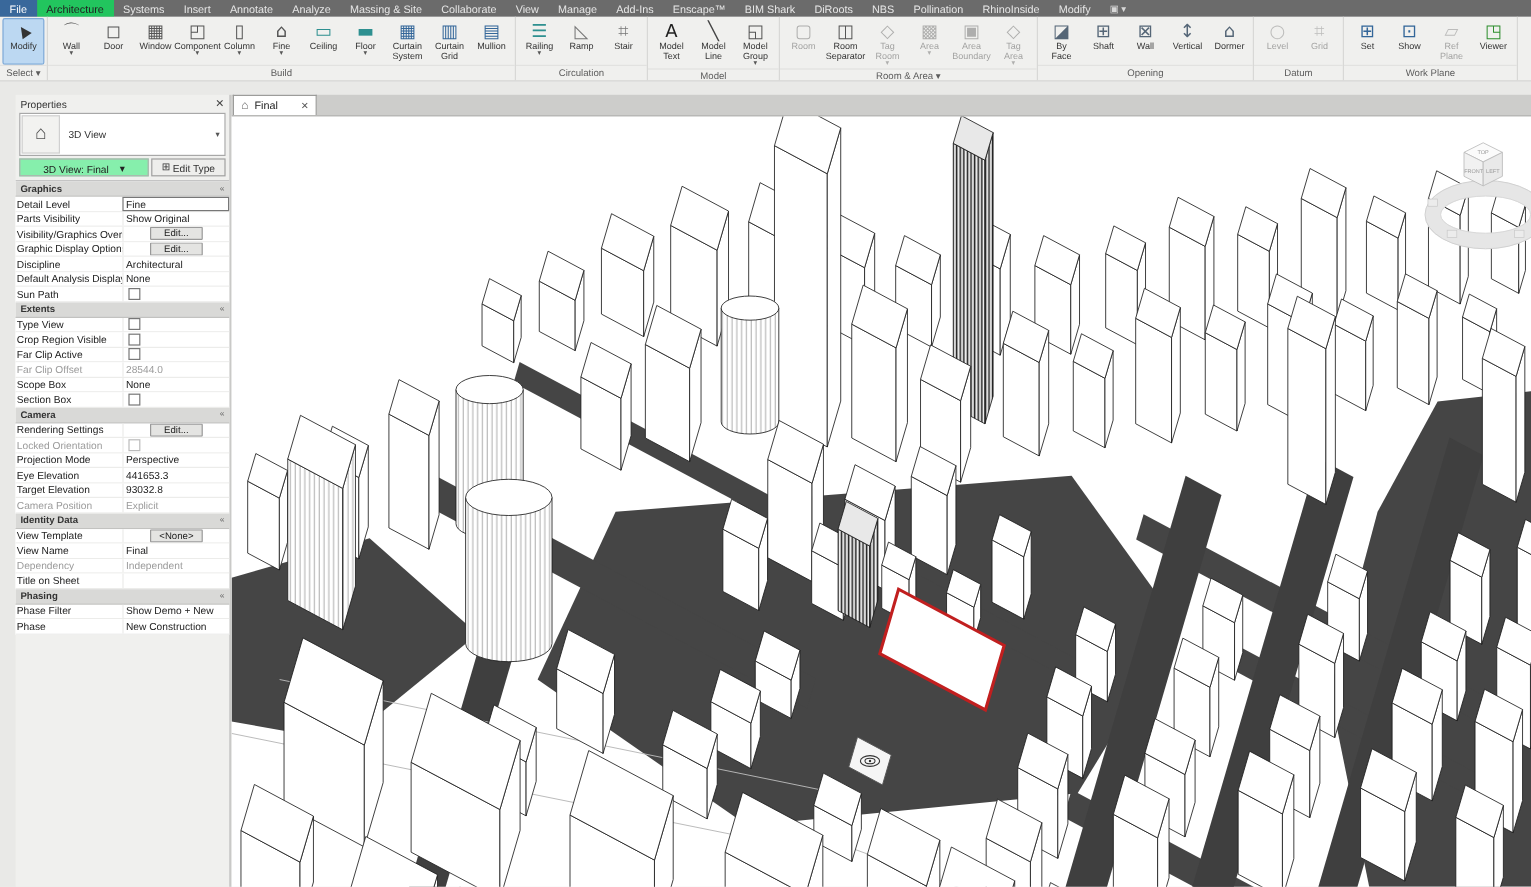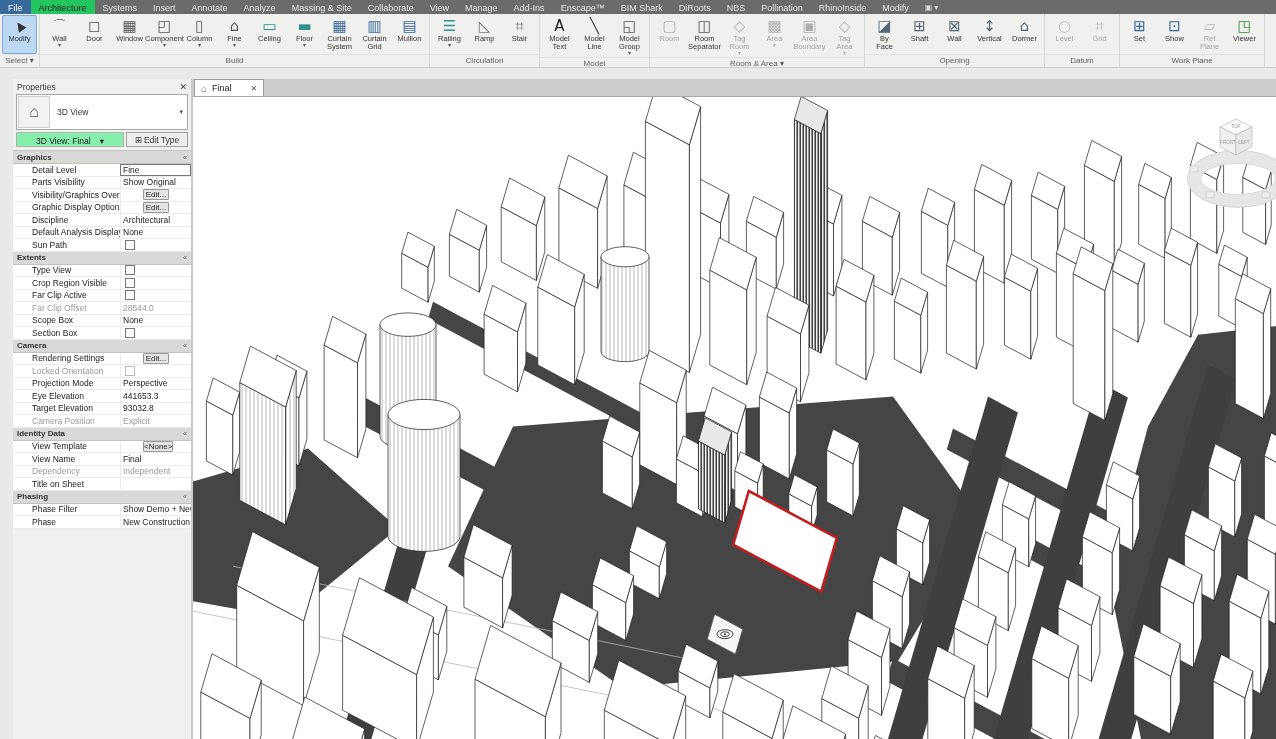--- a/index.html
+++ b/index.html
@@ -41,21 +41,21 @@
   #type-selector .tname{flex:1;padding-left:6px;color:#333;}
   #type-selector .tarrow{padding:0 4px;color:#555;font-size:7px;}
   #inst-row{margin:2px 3px;height:15px;display:flex;gap:2px;}
   #inst-combo{flex:1;background:#86efac;border:1px solid #b0b0b0;display:flex;align-items:flex-end;justify-content:space-between;padding:0 19px;}
   #edit-type-btn{width:60px;background:#eeeeec;border:1px solid #a0a0a0;display:flex;align-items:center;justify-content:center;gap:2px;color:#333;}
   #prows{margin-top:1px;background:#fff;border-top:1px solid #c4c4c4;}
   .psec{height:12px;background:#d9d9d7;border-bottom:1px solid #c2c2c0;display:flex;align-items:center;
     justify-content:space-between;padding:0 4px;color:#333;font-weight:bold;font-size:8px;}
   .psec .pin{font-weight:normal;color:#666;font-size:7px;}
   .prow{height:11.5px;display:flex;border-bottom:1px solid #ececea;background:#fff;}
-  .plab{width:88px;padding-left:19px;display:flex;align-items:center;color:#222;overflow:hidden;white-space:nowrap;}
+  .plab{width:88px;padding-left:1px;display:flex;align-items:center;color:#222;overflow:hidden;white-space:nowrap;}
   .pval{flex:1;border-left:1px solid #ececea;display:flex;align-items:center;padding:0 2px;overflow:hidden;white-space:nowrap;}
   .pval.combo{border:1px solid #777;margin:0;background:#fff;}
   .pbtn{flex:1;margin:1px 20px;background:#e4e4e2;border:1px solid #999;border-radius:1px;
     display:flex;align-items:center;justify-content:center;font-size:8px;color:#222;}
   .pcheck{width:8px;height:8px;border:1px solid #777;background:#fff;margin-left:2px;}
   .dim{color:#9b9b9b !important;}
   .dim .pcheck{border-color:#bbb;}
   
   #rightcol{flex:1;display:flex;flex-direction:column;}
   #tabstrip{height:17px;background:#cdcdcb;display:flex;align-items:flex-end;}

